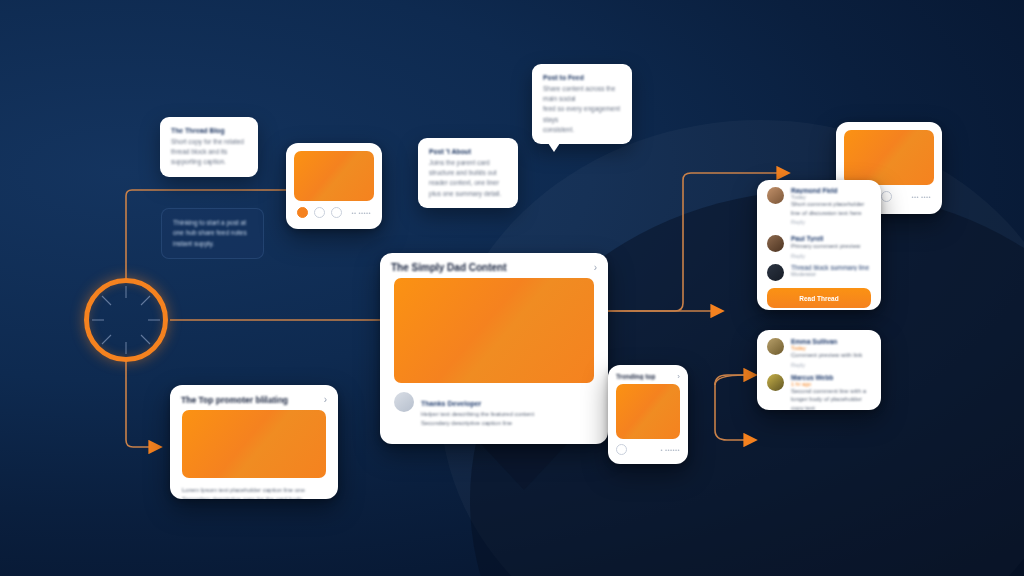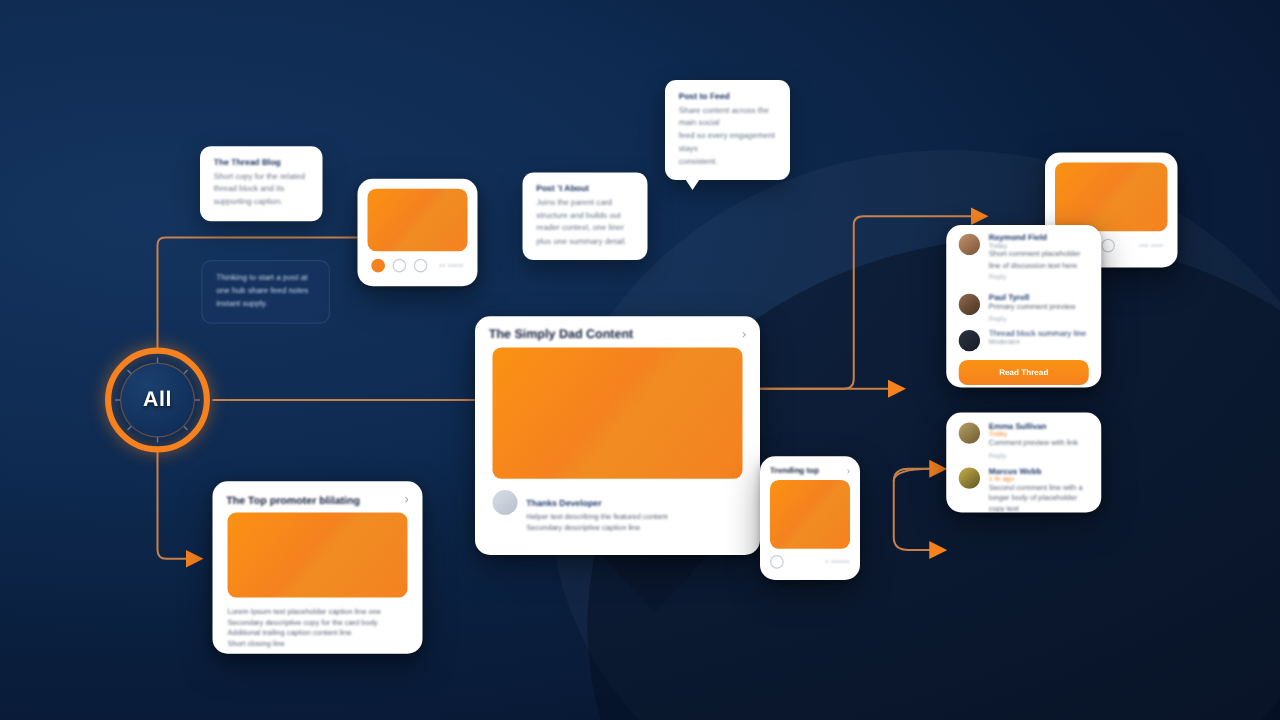--- a/index.html
+++ b/index.html
@@ -220,23 +220,20 @@
         <line x1="42" y1="8" x2="42" y2="20"></line>
         <line x1="42" y1="64" x2="42" y2="76"></line>
         <line x1="8" y1="42" x2="20" y2="42"></line>
         <line x1="64" y1="42" x2="76" y2="42"></line>
         <line x1="18" y1="18" x2="27" y2="27"></line>
         <line x1="66" y1="18" x2="57" y2="27"></line>
         <line x1="18" y1="66" x2="27" y2="57"></line>
         <line x1="66" y1="66" x2="57" y2="57"></line>
       </g>
     </svg>
-    <div class="hub-core">
-      <span class="hub-label">All</span>
-    </div>
   </div>
 
   <div class="callout" style="left:160px; top:117px; width:98px;">
     <div class="co-lead">The Thread Blog</div>
     <div class="co-body">Short copy for the related</div>
     <div class="co-body">thread block and its</div>
     <div class="co-body">supporting caption.</div>
   </div>
 
   <div class="callout" style="left:532px; top:64px; width:100px;">
@@ -302,21 +299,21 @@
       <span class="card-title" style="font-size:6.5px;">Trending top</span>
       <span class="chev" style="font-size:8px;">›</span>
     </div>
     <div class="media" style="margin:0 8px; height:55px;"></div>
     <div class="react-row" style="padding:5px 8px;">
       <span class="react"></span>
       <span class="react-meta">•  ••••••</span>
     </div>
   </div>
 
-  <div class="card" style="left:170px; top:385px; width:168px; height:138px;">
+  <div class="card" style="left:170px; top:385px; width:168px; height:114px;">
     <div class="card-head">
       <span class="card-title">The Top promoter blilating</span>
       <span class="chev">›</span>
     </div>
     <div class="media" style="margin:0 12px; height:68px;"></div>
     <div class="card-foot" style="padding:8px 12px;">
       <div class="av-text">Lorem Ipsum text placeholder caption line one</div>
       <div class="av-text">Secondary descriptive copy for the card body</div>
       <div class="av-text">Additional trailing caption content line</div>
       <div class="av-text">Short closing line</div>

